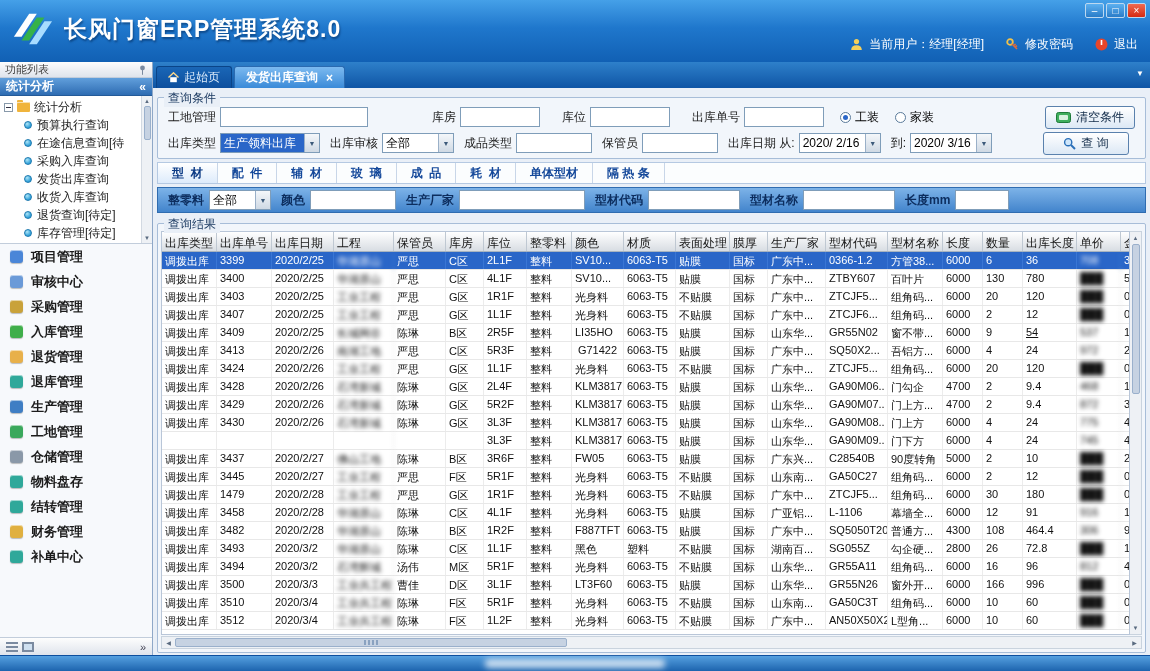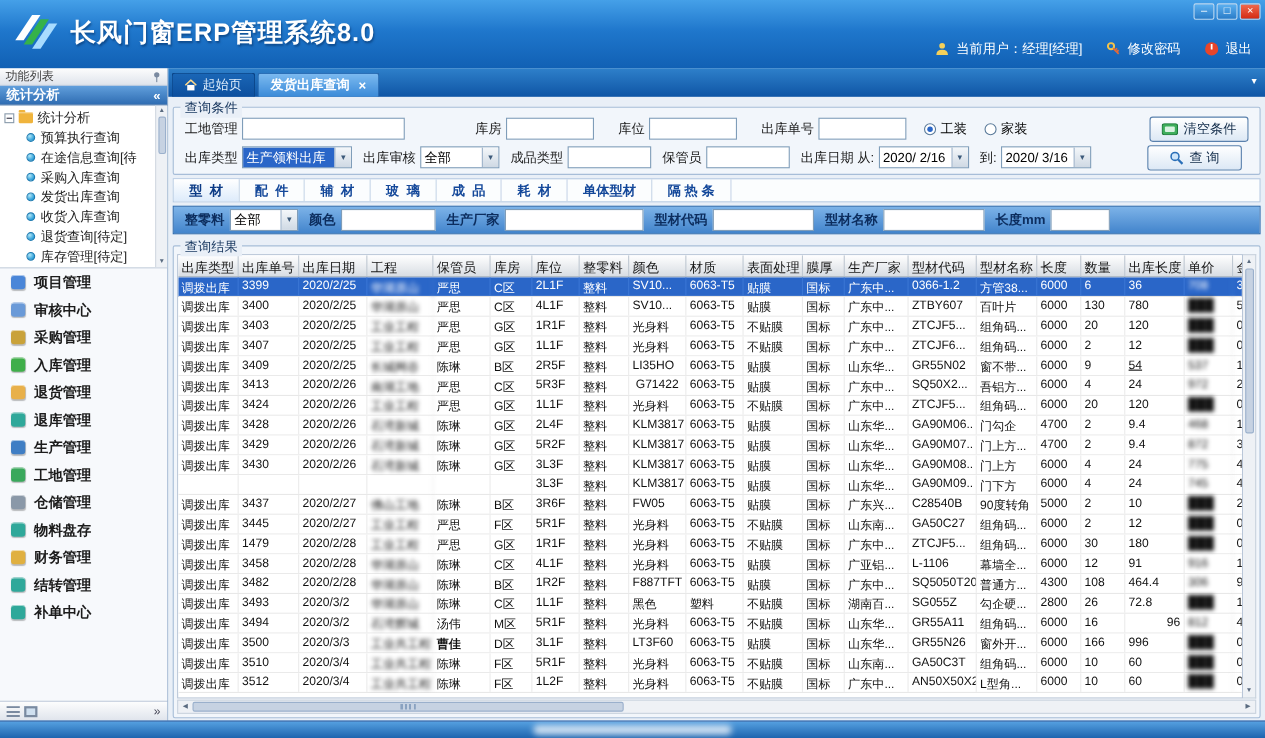--- a/index.html
+++ b/index.html
@@ -268,26 +268,26 @@
           </div>
           <div class="menu-item">
             <span class="menu-icon" style="background-color: rgb(138, 152, 168);"></span>
             <span>仓储管理</span>
           </div>
           <div class="menu-item">
             <span class="menu-icon" style="background-color: rgb(47, 168, 154);"></span>
             <span>物料盘存</span>
           </div>
           <div class="menu-item">
+            <span class="menu-icon" style="background-color: rgb(47, 168, 154);"></span>
+            <span>结转管理</span>
+          </div>
+          <div class="menu-item">
             <span class="menu-icon" style="background-color: rgb(224, 176, 64);"></span>
             <span>财务管理</span>
-          </div>
-          <div class="menu-item">
-            <span class="menu-icon" style="background-color: rgb(47, 168, 154);"></span>
-            <span>结转管理</span>
           </div>
           <div class="menu-item">
             <span class="menu-icon" style="background-color: rgb(47, 168, 154);"></span>
             <span>补单中心</span>
           </div>
         </div>
       <div class="sb-footer">
         <span class="f-ic list"></span>
         <span class="f-ic comp"></span>
         <span class="more">»</span>
@@ -816,30 +816,30 @@
                     <div class="td" style="width: 45px;">整料</div>
                     <div class="td" style="width: 52px;">光身料</div>
                     <div class="td" style="width: 52px;">6063-T5</div>
                     <div class="td" style="width: 54px;">不贴膜</div>
                     <div class="td" style="width: 38px;">国标</div>
                     <div class="td" style="width: 58px;">山东华...</div>
                     <div class="td" style="width: 62px;">GR55A11</div>
                     <div class="td" style="width: 55px;">组角码...</div>
                     <div class="td" style="width: 40px;">6000</div>
                     <div class="td" style="width: 40px;">16</div>
-                    <div class="td" style="width: 54px; text-align: right;">96</div>
+                    <div class="td" style="width: 54px;">96</div>
                     <div class="td redacted" style="width: 44px;">812</div>
                     <div class="td" style="width: 40px;">41</div>
                   </div>
                   <div class="tr">
                     <div class="td" style="width: 55px;">调拨出库</div>
                     <div class="td" style="width: 55px;">3500</div>
                     <div class="td" style="width: 62px;">2020/3/3</div>
                     <div class="td redacted" style="width: 60px;">工业共工程</div>
-                    <div class="td" style="width: 52px; font-weight: bold;">曹佳</div>
+                    <div class="td" style="width: 52px;">曹佳</div>
                     <div class="td" style="width: 38px;">D区</div>
                     <div class="td" style="width: 43px;">3L1F</div>
                     <div class="td" style="width: 45px;">整料</div>
                     <div class="td" style="width: 52px;">LT3F60</div>
                     <div class="td" style="width: 52px;">6063-T5</div>
                     <div class="td" style="width: 54px;">贴膜</div>
                     <div class="td" style="width: 38px;">国标</div>
                     <div class="td" style="width: 58px;">山东华...</div>
                     <div class="td" style="width: 62px;">GR55N26</div>
                     <div class="td" style="width: 55px;">窗外开...</div>

